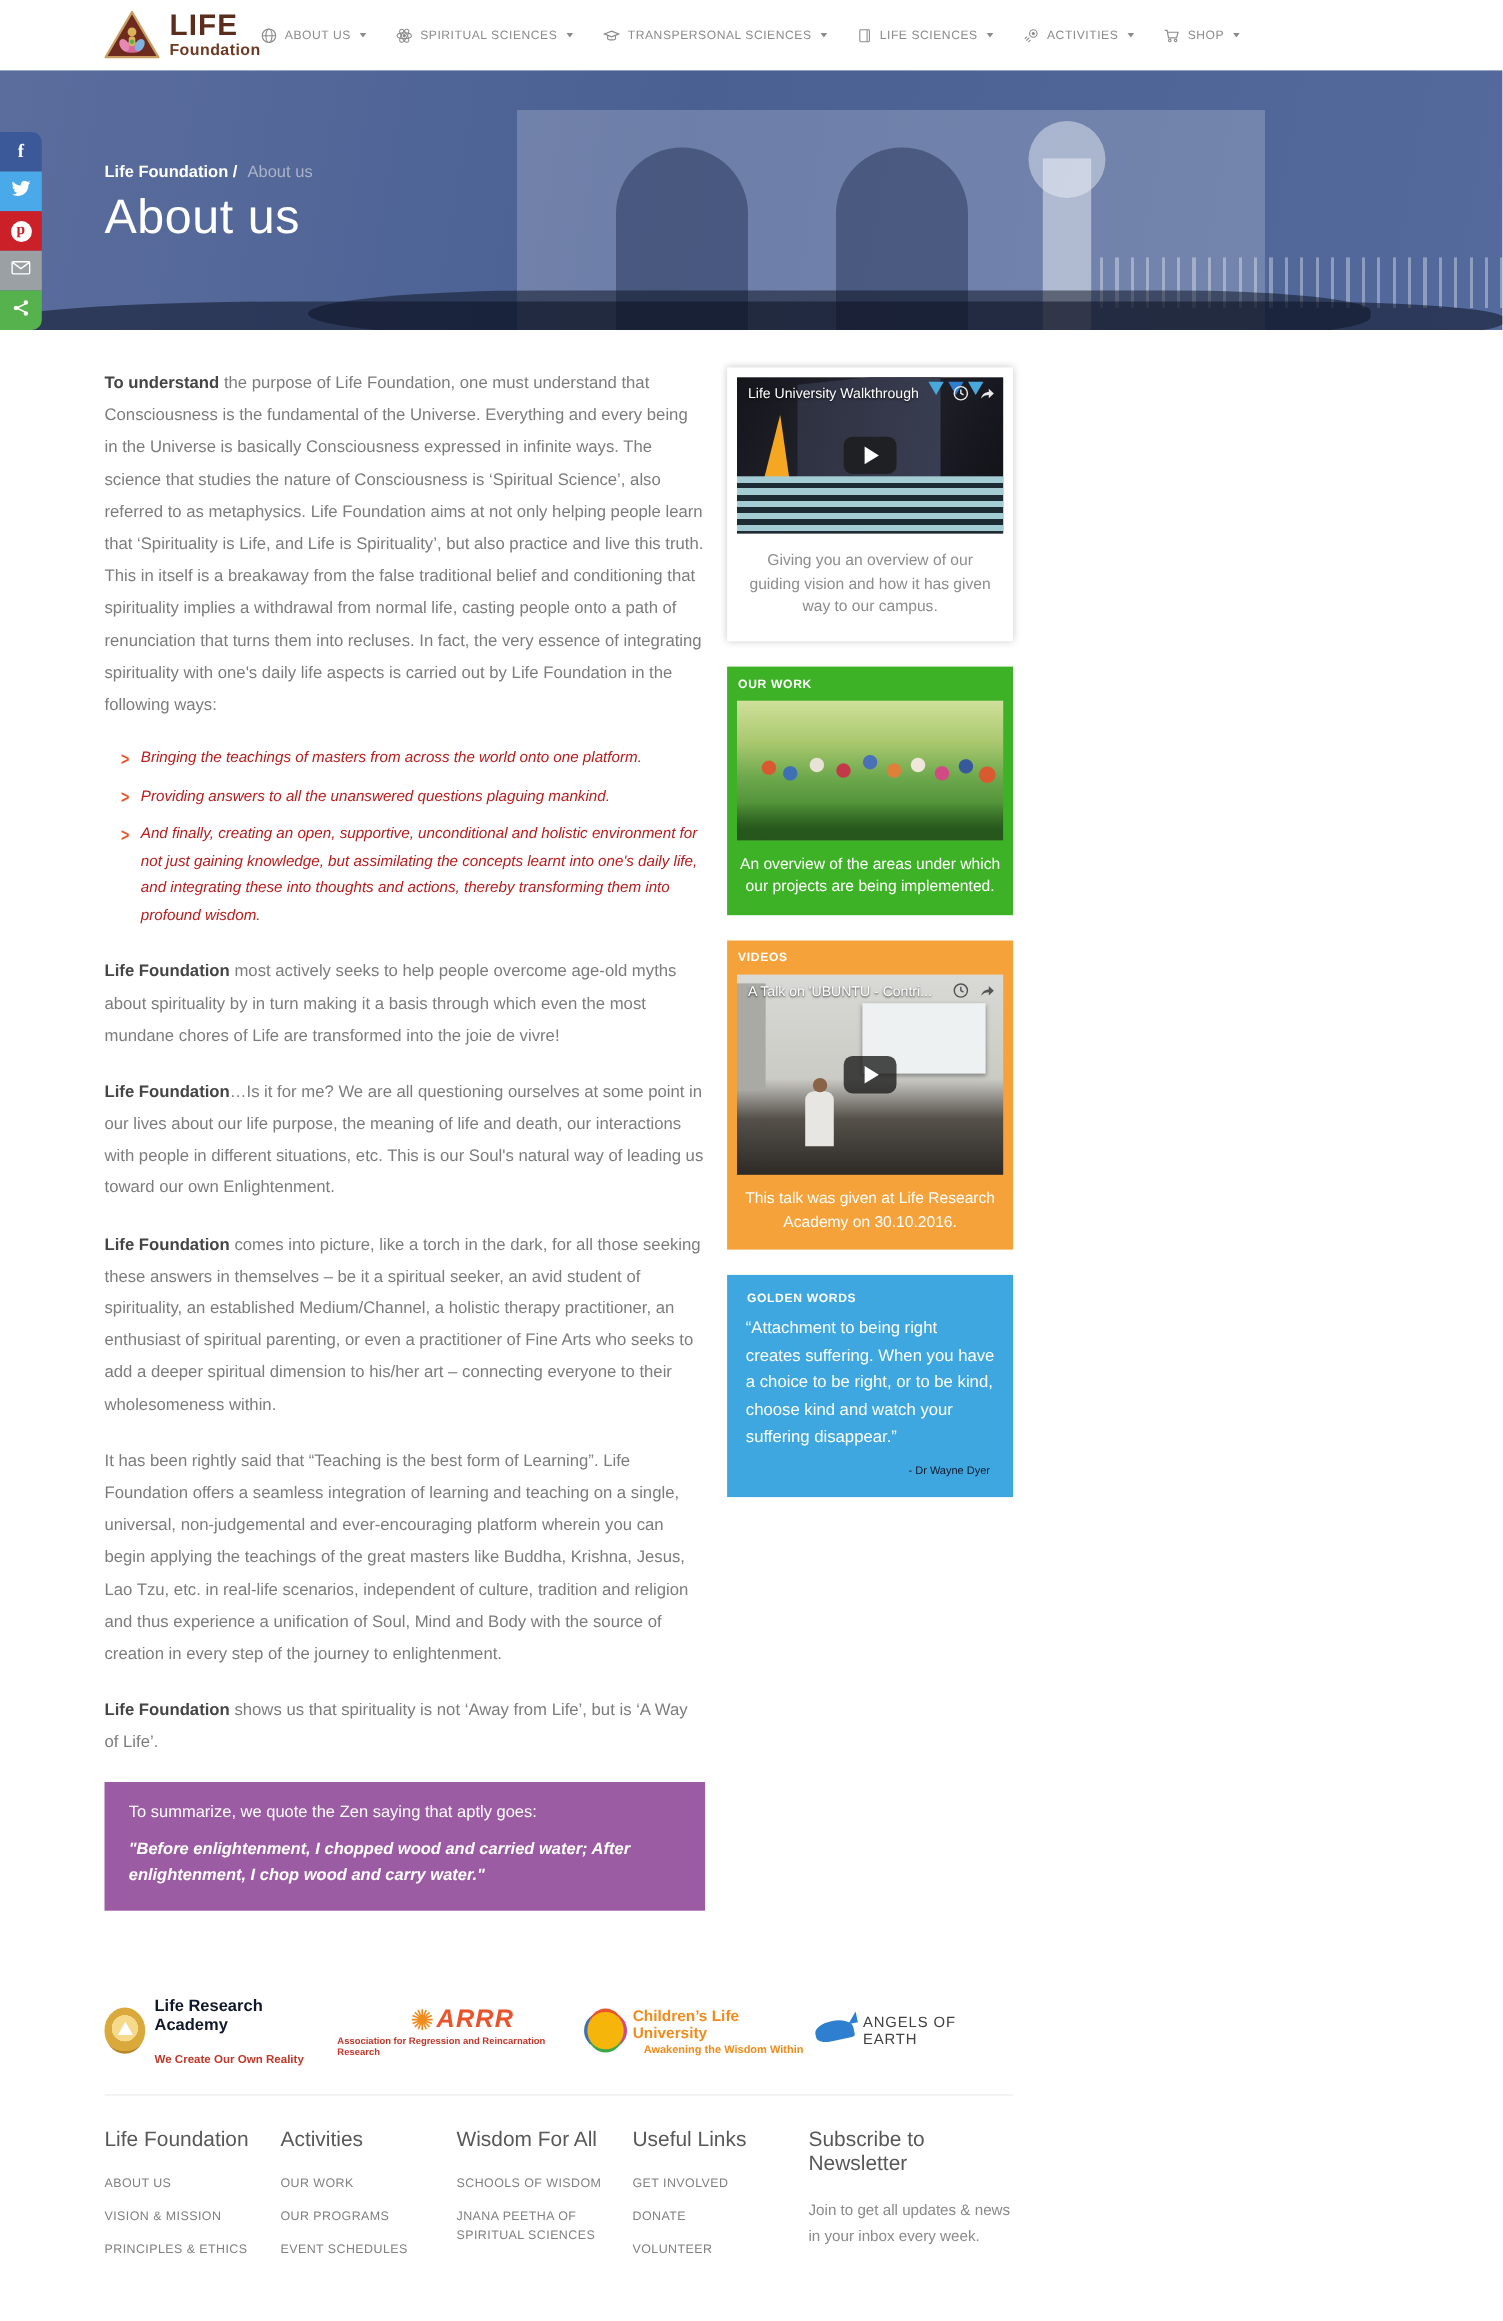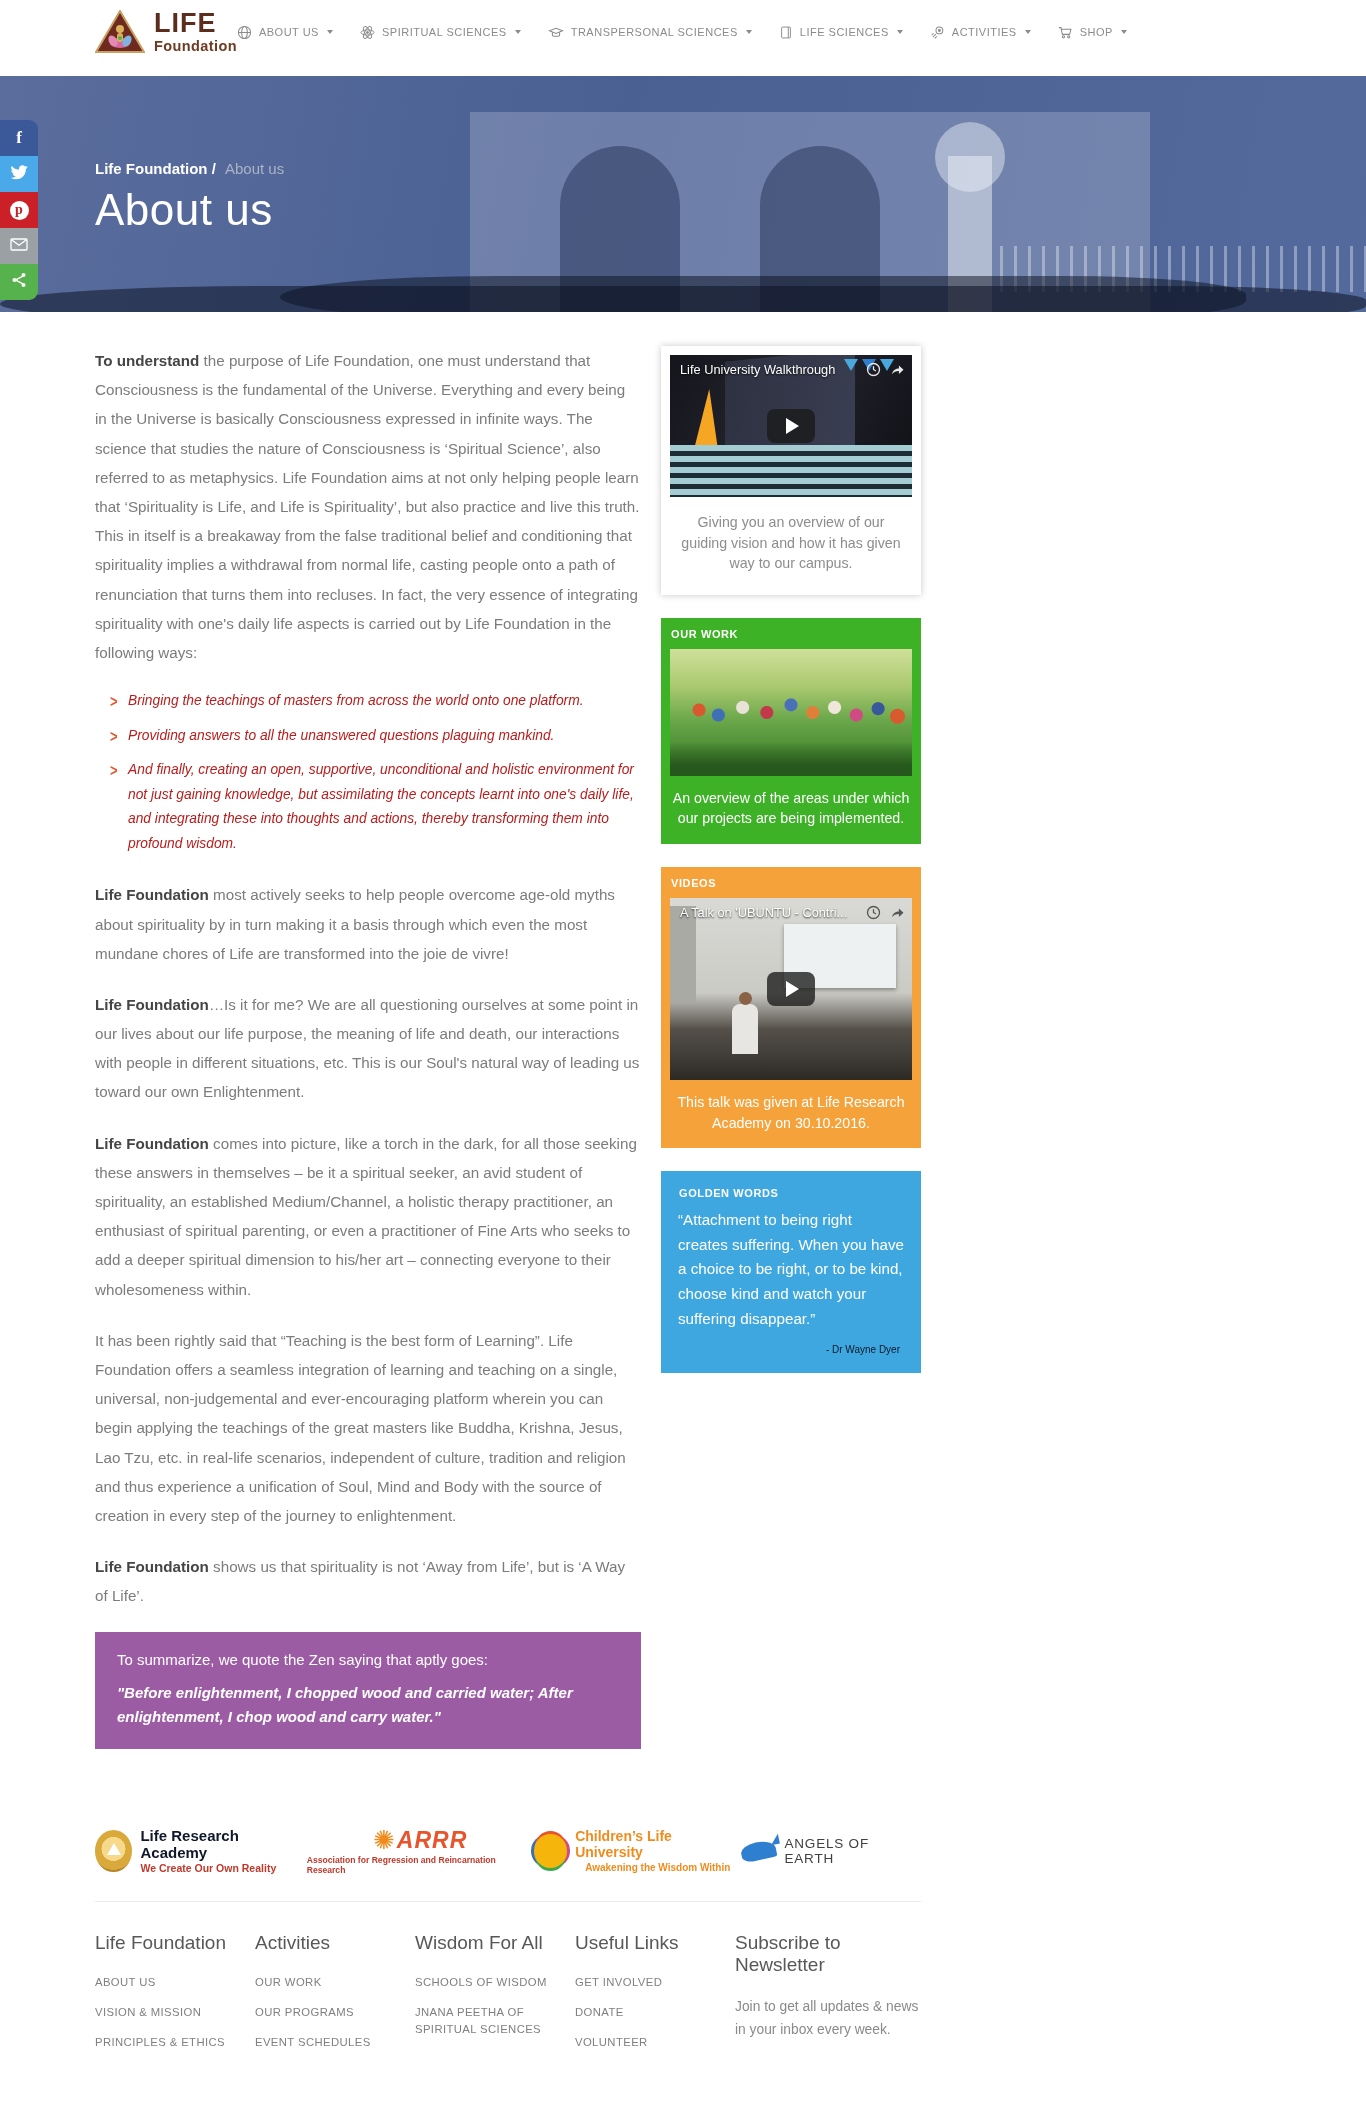--- a/index.html
+++ b/index.html
@@ -2,21 +2,21 @@
 <html><head>
 <meta charset="utf-8">
 <title>Life Foundation - About us</title>
 <style>
   * { box-sizing: border-box; margin: 0; padding: 0; }
   html,body { background:#fff; }
   body { width:1366px; font-family:"Liberation Sans", sans-serif; color:#7c7c7c; }
   .container { width:826px; margin-left:95px; position:relative; }
 
   
-  .site-header { height:76px; }
+  .site-header { height:64px; }
   .site-header .container { height:64px; display:flex; align-items:center; justify-content:space-between; }
   .logo { display:flex; align-items:center; gap:9px; cursor:pointer; }
   .logo-tri { width:50px; height:44px; position:relative; }
   .logo-name { line-height:1; }
   .logo-top { font-size:27px; font-weight:bold; color:#5c2d1d; letter-spacing:1px; }
   .logo-bottom { font-size:14.5px; font-weight:bold; color:#6f3a22; margin-top:2px; letter-spacing:.4px; }
   .main-nav { display:flex; align-items:center; gap:27px; }
   .nav-item { display:flex; align-items:center; gap:7px; font-size:11px; color:#8b8b8b; letter-spacing:.5px; cursor:pointer; white-space:nowrap; }
   .nav-item svg { display:block; }
   .caret { width:0; height:0; border-left:3.5px solid transparent; border-right:3.5px solid transparent; border-top:4px solid #8b8b8b; margin-left:1px; }
@@ -119,21 +119,21 @@
 
   
   .footer { margin-top:72px; }
   .partners { display:flex; align-items:center; justify-content:space-between; padding:6px 0 26px; }
   .partner { display:flex; align-items:center; gap:8px; cursor:pointer; }
   .p-name { font-weight:bold; }
   .p-tag { font-weight:bold; }
   .lra-badge { width:38px; height:42px; border-radius:50%; background:radial-gradient(circle at 50% 45%, #f6d98a 0 40%, #d9a93c 41% 70%, #b9852a 71% 100%); position:relative; }
   .lra-badge::after { content:""; position:absolute; left:12px; top:13px; width:0; height:0; border-left:7px solid transparent; border-right:7px solid transparent; border-bottom:12px solid #fff; }
   .lra-text .p-name { color:#0f172a; font-size:15px; }
-  .lra-text .p-tag { color:#c0392b; font-size:10.5px; margin-top:1px; }
+  .lra-text .p-tag { color:#c0392b; font-size:10.5px; margin-top:17px; }
   .arrr { flex-direction:column; gap:1px; align-items:center; }
   .arrr-row { display:flex; align-items:center; gap:2px; }
   .arrr-sun { color:#f08c1e; font-size:26px; line-height:1; }
   .arrr-name { color:#e8542c; font-size:23px; font-weight:bold; font-style:italic; letter-spacing:1px; }
   .arrr .p-tag { color:#c0392b; font-size:8.6px; }
   .clu-sun { width:34px; height:34px; border-radius:50%; background:#f5b50a;
      box-shadow:0 -4px 0 -1px #e8542c, 0 4px 0 -1px #3fa94a, 4px 0 0 -1px #d14a84, -4px 0 0 -1px #3f6fb5; }
   .clu-text .p-name { color:#f08c1e; font-size:14px; }
   .clu-text .p-tag { color:#f08c1e; font-size:10px; margin-top:2px;margin-left:10px; }
   .aoe-dolphin { width:36px; height:18px; background:#2f7fd0; border-radius:80% 90% 20% 60%; transform:rotate(-12deg); position:relative; }

